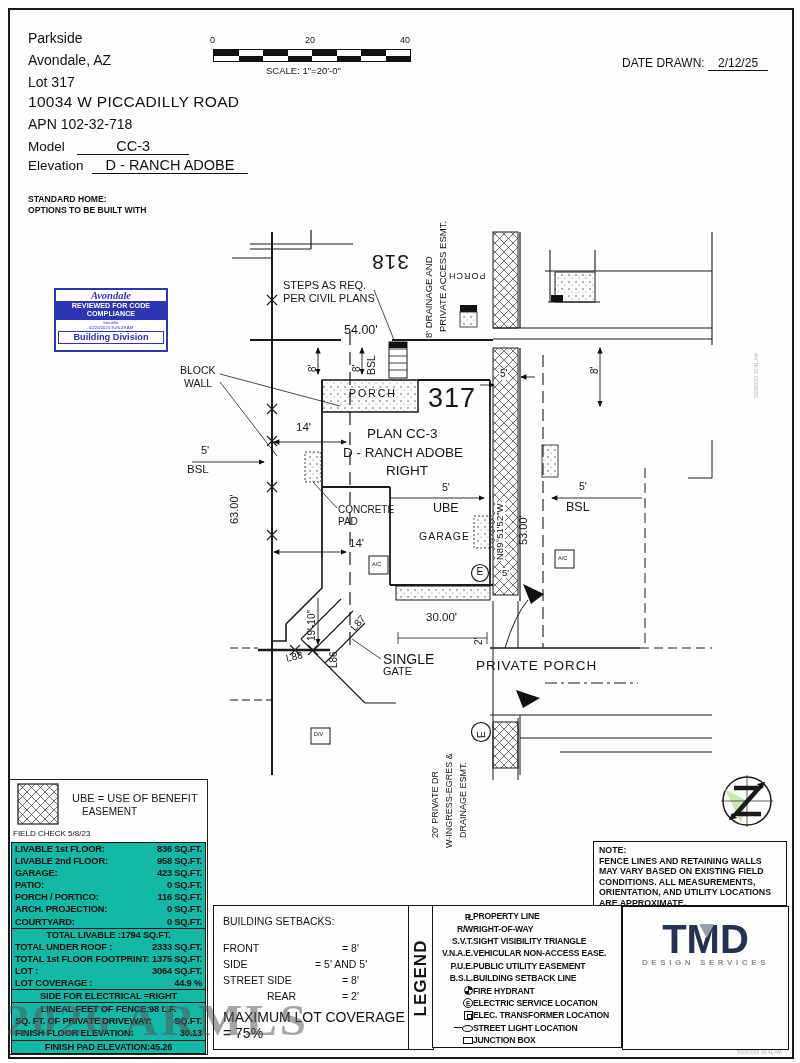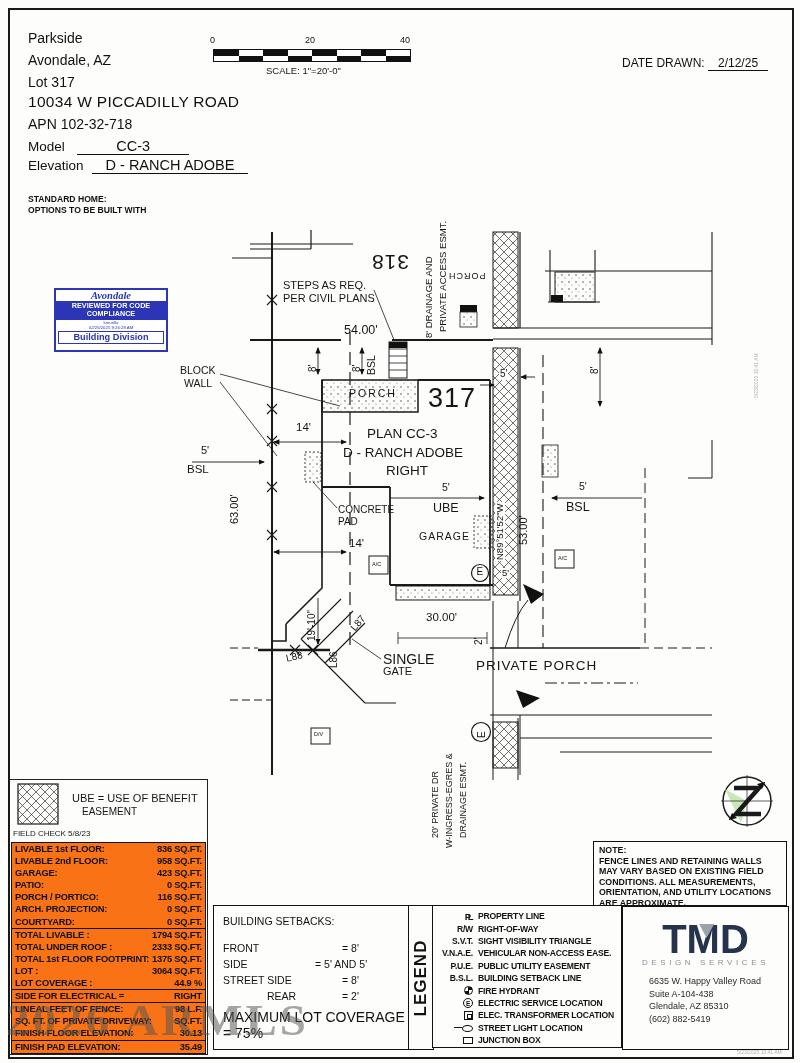--- a/index.html
+++ b/index.html
@@ -23,56 +23,56 @@
   
   #stamp{position:absolute;left:54px;top:288px;width:110px;height:60px;border:2px solid #2b35b5;background:#fff;}
   .stamp-logo{font-family:"Liberation Serif",serif;font-style:italic;font-weight:700;color:#2b35b5;
               font-size:10.5px;text-align:center;line-height:11px;}
   .stamp-bar{background:#2b35b5;color:#fff;font-size:7.2px;font-weight:700;text-align:center;line-height:8.4px;padding:1px 0;}
   .stamp-sm{font-size:4.3px;color:#2b35b5;text-align:center;line-height:5px;}
   .stamp-div{border:1px solid #2b35b5;margin:1px 2px 0 2px;color:#2b35b5;font-weight:700;
              font-size:9.2px;text-align:center;line-height:11.5px;}
   
   #fcbox{position:absolute;left:10px;top:779px;width:197px;height:274px;border:1px solid #222;border-left:none;}
-  #areatable{position:absolute;left:1px;top:62px;width:193px;border:1.6px solid #111;background:#f97316;}
+  #areatable{position:absolute;left:1px;top:62px;width:193px;border:1.6px solid #111;background:#14b8a6;}
   .arow{display:flex;justify-content:space-between;align-items:center;height:12.1px;
         font-size:9.3px;font-weight:700;letter-spacing:-.2px;padding:0 3px;line-height:12.1px;}
-  .sep{border-top:1.6px solid #111;}
+  .sep{border-top:1.6px solid #111;justify-content:center;}
   
   .box{position:absolute;border:1.6px solid #111;background:#fdfdfb;}
   #setbacks{left:213px;top:905px;width:195px;height:143px;}
   .sb-title{position:absolute;left:9px;top:9px;font-size:10.5px;}
   .sb-row{position:absolute;left:9px;font-size:10.5px;}
   .sb-val{position:absolute;left:100px;font-size:10.5px;}
   .sb-foot{position:absolute;left:9px;bottom:8px;font-size:14px;}
   #legendstrip{left:408px;top:905px;width:24px;height:143px;display:flex;align-items:center;justify-content:center;}
   #legendstrip span{transform:rotate(-90deg);font-size:17px;font-weight:700;letter-spacing:1px;}
   #legenditems{left:432px;top:905px;width:190px;height:143px;padding-top:4px;box-sizing:border-box;}
   .lg-row{display:flex;align-items:center;height:12.4px;font-size:8.6px;font-weight:700;letter-spacing:-.2px;}
-  .lg-sym{width:40px;text-align:right;padding-right:5px;display:flex;justify-content:flex-end;align-items:flex-end;}
+  .lg-sym{width:40px;text-align:right;display:flex;justify-content:flex-end;align-items:flex-end;}
   .pl-mono{letter-spacing:-3.5px;padding-right:3px;font-size:9.5px;}
   .ic{display:inline-block;box-sizing:border-box;}
   .ic-hydrant{width:9px;height:9px;border:1px solid #111;border-radius:50%;
     background:conic-gradient(#111 0 90deg,#fff 90deg 180deg,#111 180deg 270deg,#fff 270deg 360deg);}
   .ic-e{width:10px;height:10px;border:1px solid #111;border-radius:50%;font-size:6.5px;font-weight:700;
         line-height:10px;text-align:center;}
   .ic-tx{width:9px;height:9px;border:1px solid #111;position:relative;}
   .ic-tx::after{content:"";position:absolute;left:2px;top:2px;width:3px;height:3px;border:1px solid #111;}
   .ic-sl{width:19px;height:7px;position:relative;}
   .ic-sl::before{content:"";position:absolute;left:0;top:3px;width:8px;height:1.2px;background:#111;}
   .ic-sl::after{content:"";position:absolute;right:0;top:0.5px;width:9px;height:5px;border:1px solid #111;border-radius:50%;}
   .ic-jb{width:10px;height:7px;border:1.3px solid #111;}
   #notebox{left:593px;top:841px;width:194px;height:65px;padding:3px 5px;box-sizing:border-box;}
   .note-t{font-size:8.8px;font-weight:700;line-height:10.6px;}
   #firmbox{left:622px;top:906px;width:165px;height:142px;text-align:center;}
   .tmd{position:relative;display:inline-block;margin-top:14px;font-size:40px;font-weight:800;
        color:#26334f;letter-spacing:0px;line-height:36px;font-family:"Liberation Sans",sans-serif;}
   .tmd-tri{position:absolute;left:37px;top:3px;width:15px;height:14px;background:#9aa3ad;
            clip-path:polygon(0 0,100% 0,50% 100%);}
-  .tmd-tag{font-size:8px;letter-spacing:3.6px;color:#8a8f97;font-weight:400;margin-top:1px;}
+  .tmd-tag{font-size:8px;letter-spacing:3.6px;color:#8a8f97;font-weight:700;margin-top:1px;}
   .tmd-addr{text-align:left;margin:8px 0 0 26px;font-size:9px;line-height:12.5px;color:#2a2a2a;}
   
   #wmark{position:absolute;left:6px;top:993px;font-family:"Liberation Serif",serif;font-weight:700;
          font-size:47px;letter-spacing:3px;color:rgba(85,85,85,.52);z-index:5;transform:scaleY(.95);}
   .tinygray{position:absolute;font-size:5px;color:#b3b3b3;white-space:nowrap;}
 </style>
 </head>
 <body>
 
 <div id="page">
@@ -355,21 +355,21 @@
     <div class="arow">
           <span>SQ. FT. OF PRIVATE DRIVEWAY:</span>
           <span>SQ.FT.</span>
         </div>
     <div class="arow">
           <span>FINISH FLOOR ELEVATION:</span>
           <span>30.13</span>
         </div>
     <div class="arow sep">
           <span>FINISH PAD ELEVATION:</span>
-          <span>35.49</span>
+          <span>45.26</span>
         </div>
   </div>
 </div>
 
 <div id="setbacks" class="box">
   <span class="sb-title">BUILDING SETBACKS:</span>
   <span class="sb-row" style="top:36px;">FRONT</span>
   <span class="sb-val" style="top:36px;left:128px;">= 8'</span>
   <span class="sb-row" style="top:52px;">SIDE</span>
   <span class="sb-val" style="top:52px;left:101px;">= 5' AND 5'</span>
@@ -446,25 +446,19 @@
   <div class="note-t">NOTE:</div>
   <div class="note-t">FENCE LINES AND RETAINING WALLS MAY VARY BASED ON EXISTING FIELD CONDITIONS.  ALL MEASUREMENTS, ORIENTATION, AND UTILITY LOCATIONS ARE APPROXIMATE.</div>
 </div>
 
 <div id="firmbox" class="box">
   <div class="tmd">
     <span>TMD</span>
     <span class="tmd-tri"></span>
   </div>
   <div class="tmd-tag">DESIGN SERVICES</div>
-  <div class="tmd-addr">
-    <div>6635 W. Happy Valley Road</div>
-    <div>Suite A-104-438</div>
-    <div>Glendale, AZ 85310</div>
-    <div>(602) 882-5419</div>
-  </div>
 </div>
 
 <div id="wmark">2026 ARMLS</div>
 <span class="tinygray r90" style="left:753px;top:398px;">5/23/2025 10:41 AM</span>
 <span class="tinygray" style="left:737px;top:1049px;">5/23/2025 10:41 AM</span>
 
 </div>
 
 </body></html>

